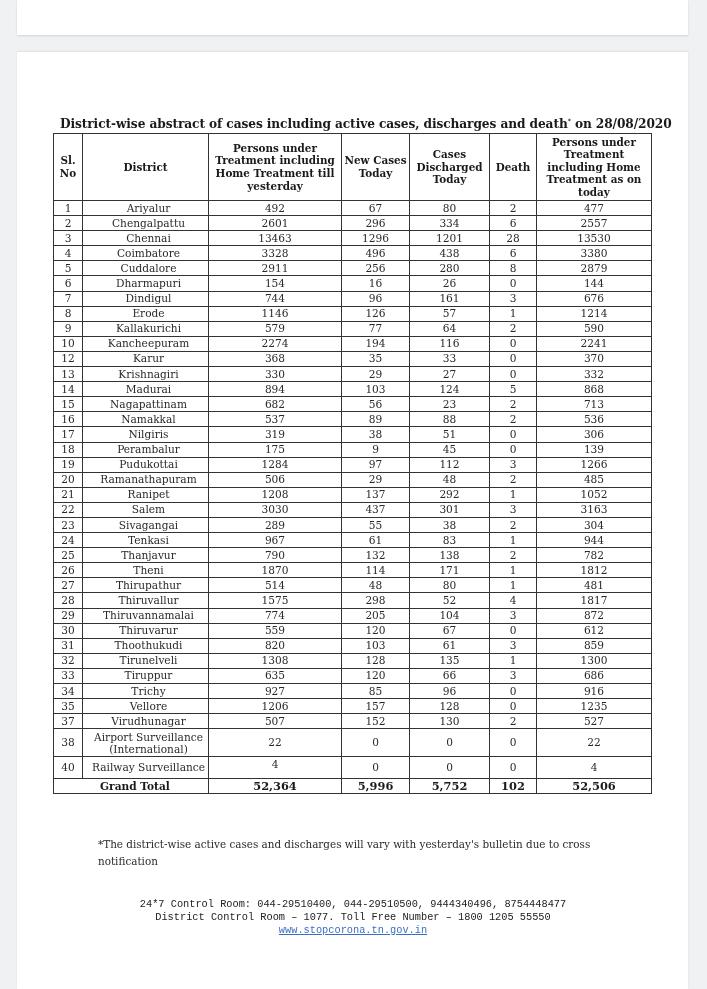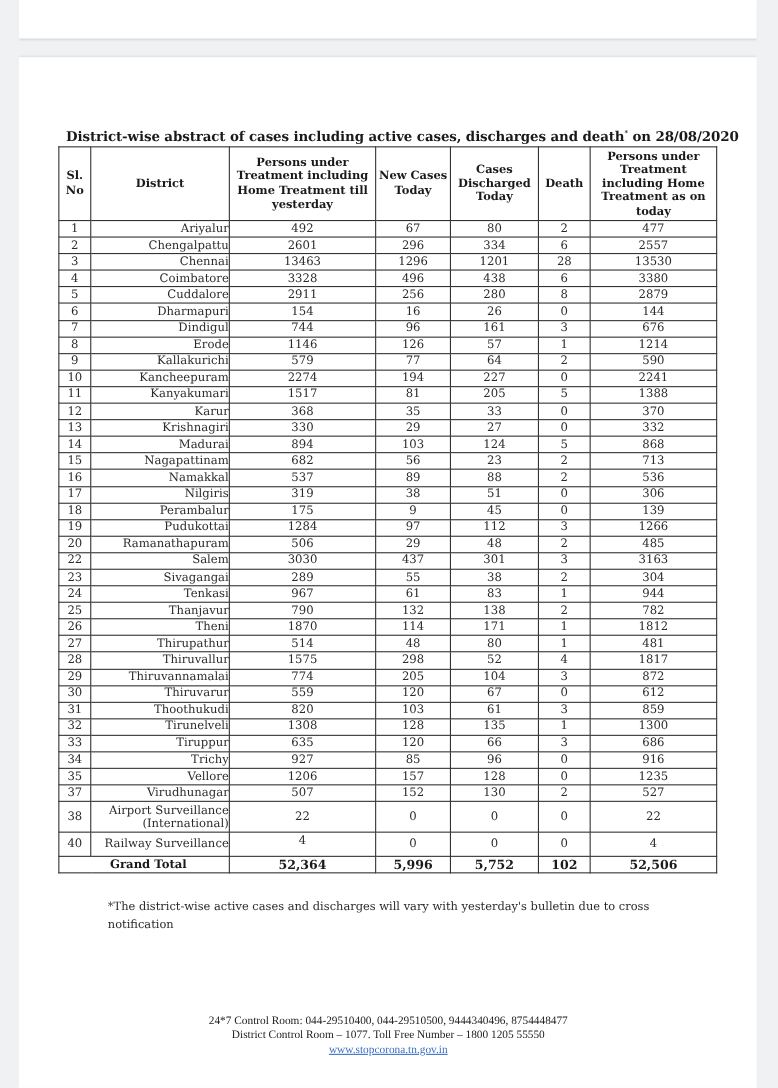--- a/index.html
+++ b/index.html
@@ -27,34 +27,34 @@
     font-family:"DejaVu Serif", serif; font-size:10.6px; color:#2a2a2a;
   }
   table.data td, table.data th {
     border:1px solid #333; padding:0; line-height:13px; overflow:hidden; white-space:nowrap;
   }
   table.data th {
     font-weight:bold; font-size:10.4px; line-height:12.6px; text-align:center; white-space:normal;
     color:#1a1a1a; height:66px; vertical-align:middle;
   }
   table.data td { height:14.1px; text-align:center; }
-  table.data td.district { text-align:right; padding-left:6px; }
+  table.data td.district { text-align:center; padding-left:6px; }
   table.data tr.tall td { height:27px; }
   table.data tr.tall td.district { line-height:12px; white-space:normal; vertical-align:middle; }
   table.data tr.mid td { height:20px; }
   table.data tr.total td { font-weight:bold; font-size:11.4px; height:14px; color:#1a1a1a;margin-top:45px; }
   table.data tr.total td.gt-label { text-align:left; padding-left:46px; font-size:10.6px; }
   .v-top { vertical-align:top; padding-top:1px !important; }
   .note {
-    position:absolute; left:98px; top:816px; width:540px;
+    position:absolute; left:98px; top:836px; width:540px;
     font-family:"DejaVu Serif", serif; font-size:10.4px; line-height:17px; color:#2a2a2a;
   }
   .contact {
     position:absolute; left:53px; top:898px; width:600px; text-align:center;
-    font-family:Liberation Serif, serif; font-size:10.3px; line-height:13px; color:#222;margin-top:24px;
+    font-family:Liberation Mono, monospace; font-size:10.3px; line-height:13px; color:#222;
   }
   .contact a { color:#3b6fc4; text-decoration:underline; }
 </style>
 </head>
 <body>
 
 <div class="page-top"></div>
 <div class="page"></div>
 
 <div class="title"><span>District-wise abstract of cases including active cases, discharges and death</span><sup>*</sup><span> on </span><span>28/08/2020</span></div>
@@ -160,32 +160,23 @@
         <td>77</td>
         <td>64</td>
         <td>2</td>
         <td>590</td>
       </tr>
       <tr>
         <td>10</td>
         <td class="district">Kancheepuram</td>
         <td>2274</td>
         <td>194</td>
-        <td>227</td>
+        <td>116</td>
         <td>0</td>
         <td>2241</td>
-      </tr>
-      <tr>
-        <td>11</td>
-        <td class="district">Kanyakumari</td>
-        <td>1517</td>
-        <td>81</td>
-        <td>205</td>
-        <td>5</td>
-        <td>1388</td>
       </tr>
       <tr>
         <td>12</td>
         <td class="district">Karur</td>
         <td>368</td>
         <td>35</td>
         <td>33</td>
         <td>0</td>
         <td>370</td>
       </tr>
@@ -253,20 +244,29 @@
         <td>1266</td>
       </tr>
       <tr>
         <td>20</td>
         <td class="district">Ramanathapuram</td>
         <td>506</td>
         <td>29</td>
         <td>48</td>
         <td>2</td>
         <td>485</td>
+      </tr>
+      <tr>
+        <td>21</td>
+        <td class="district">Ranipet</td>
+        <td>1208</td>
+        <td>137</td>
+        <td>292</td>
+        <td>1</td>
+        <td>1052</td>
       </tr>
       <tr>
         <td>22</td>
         <td class="district">Salem</td>
         <td>3030</td>
         <td>437</td>
         <td>301</td>
         <td>3</td>
         <td>3163</td>
       </tr>

